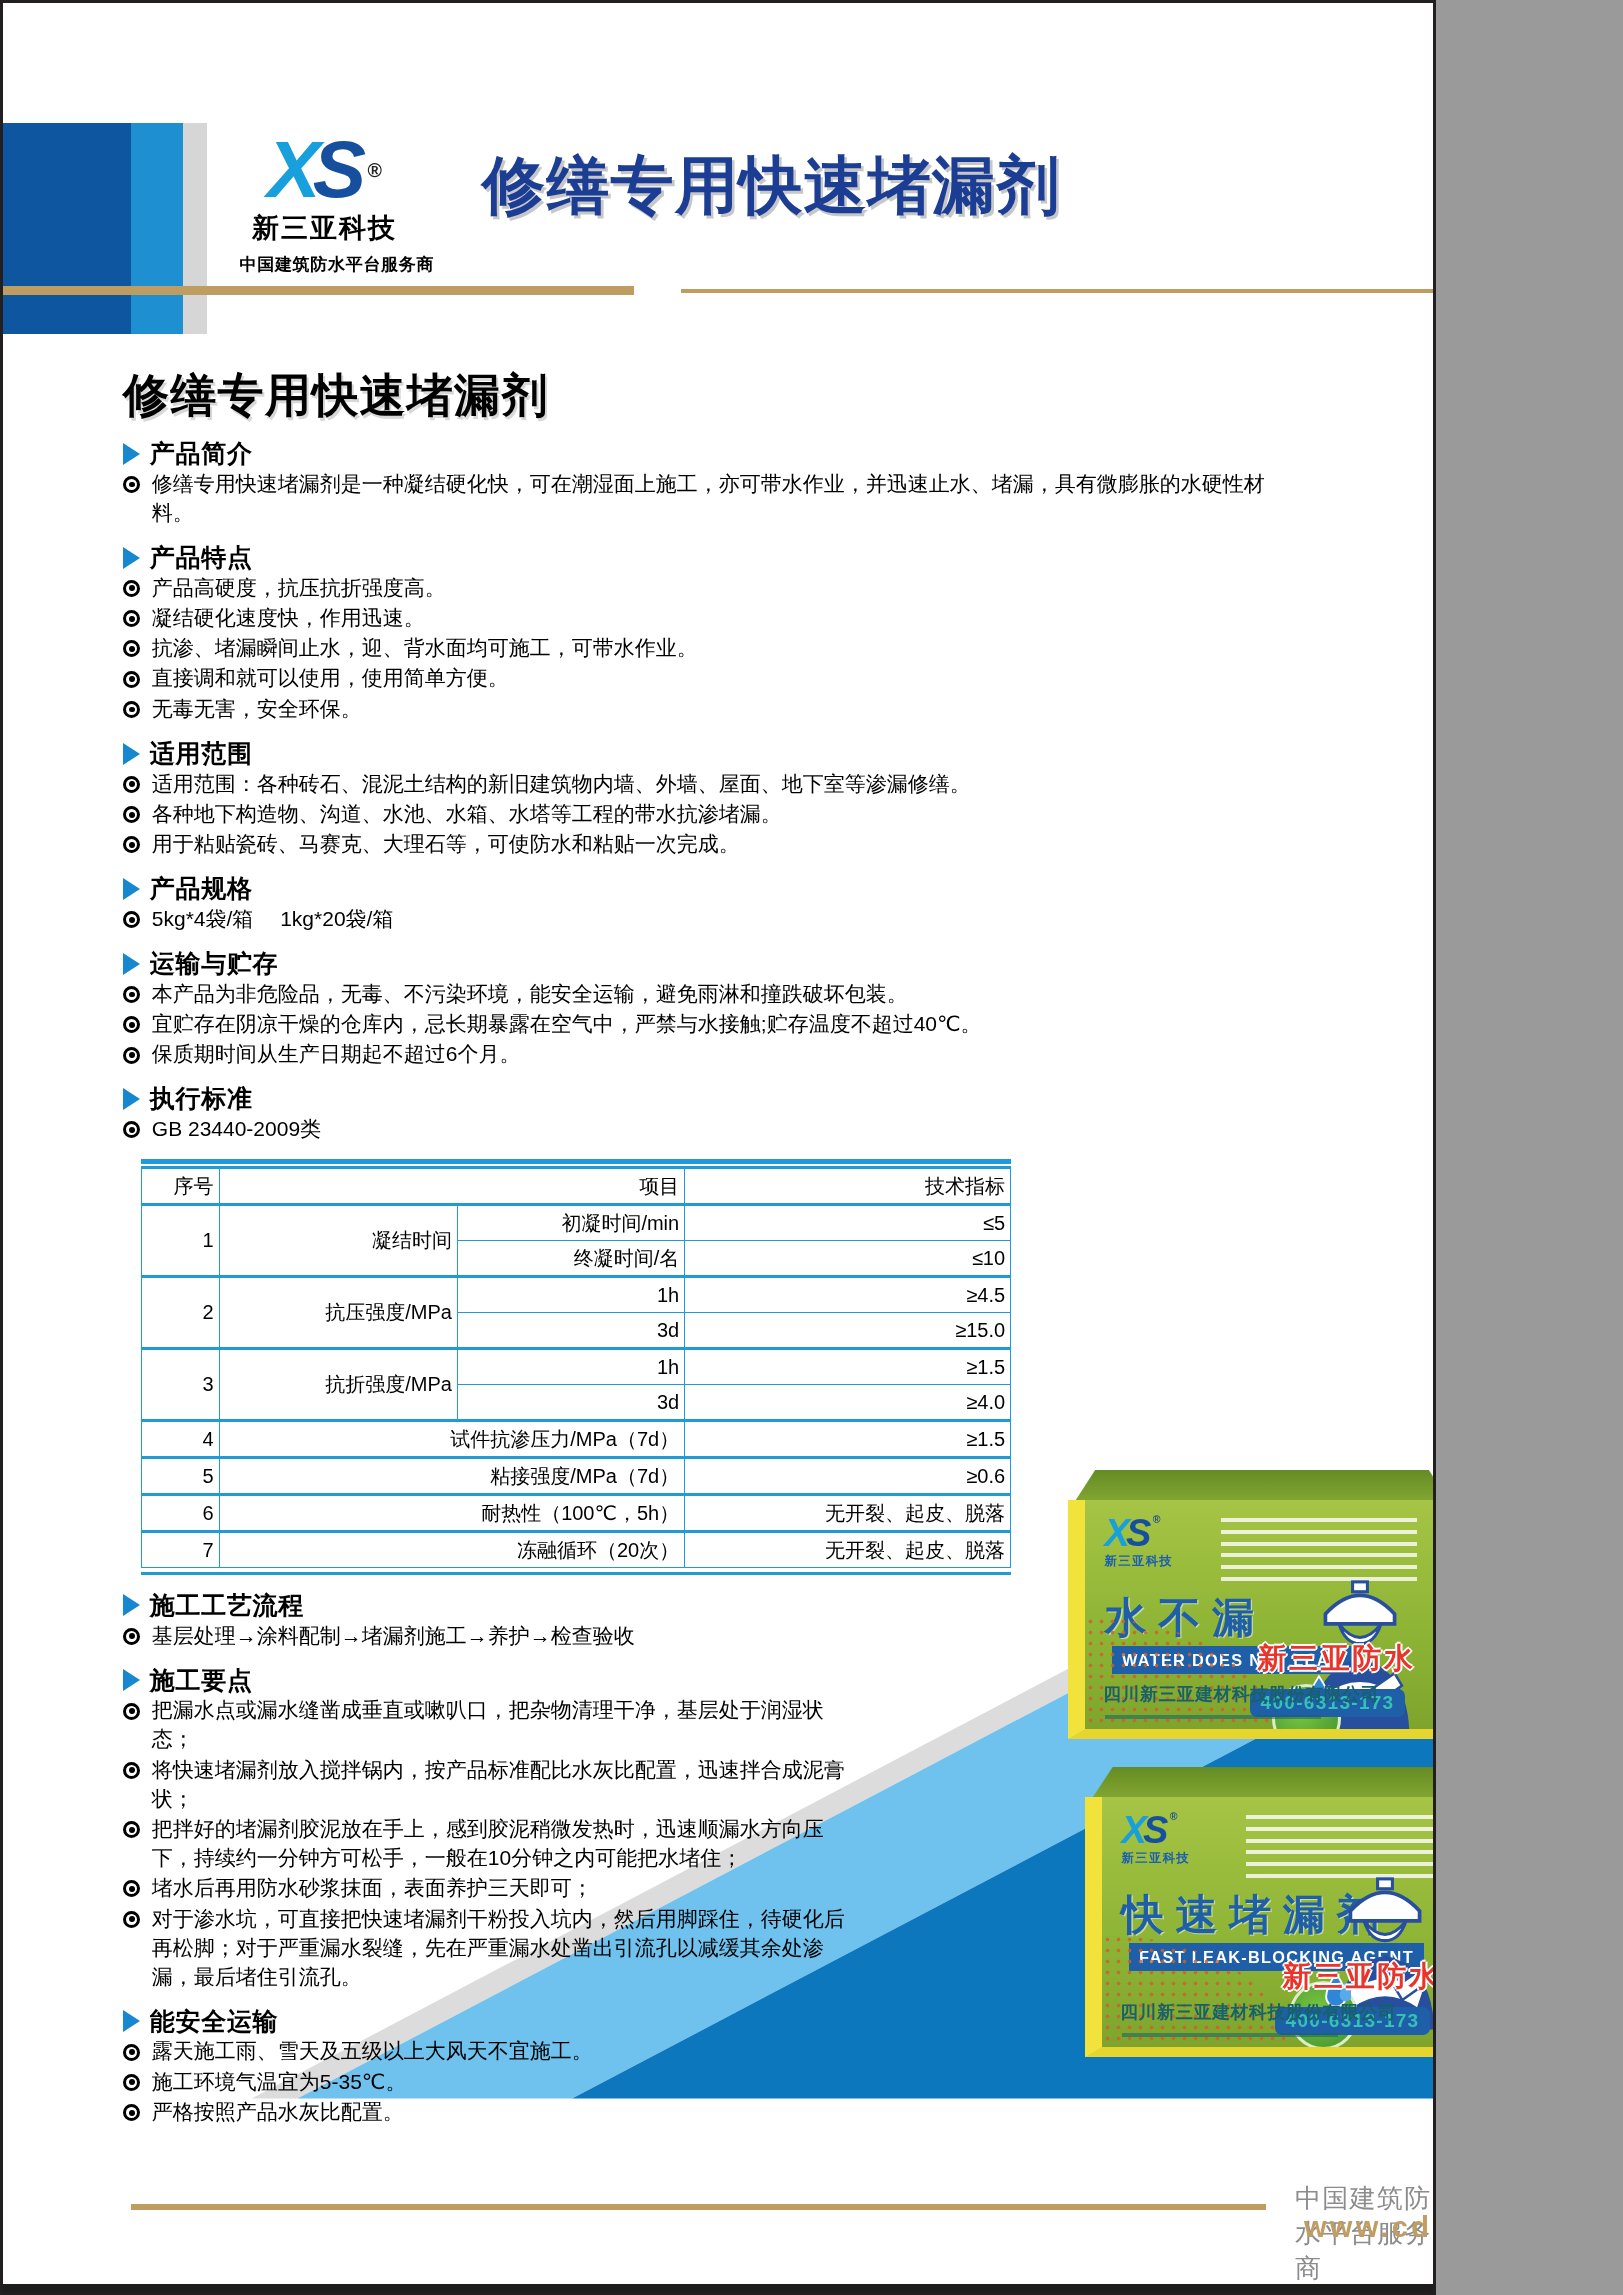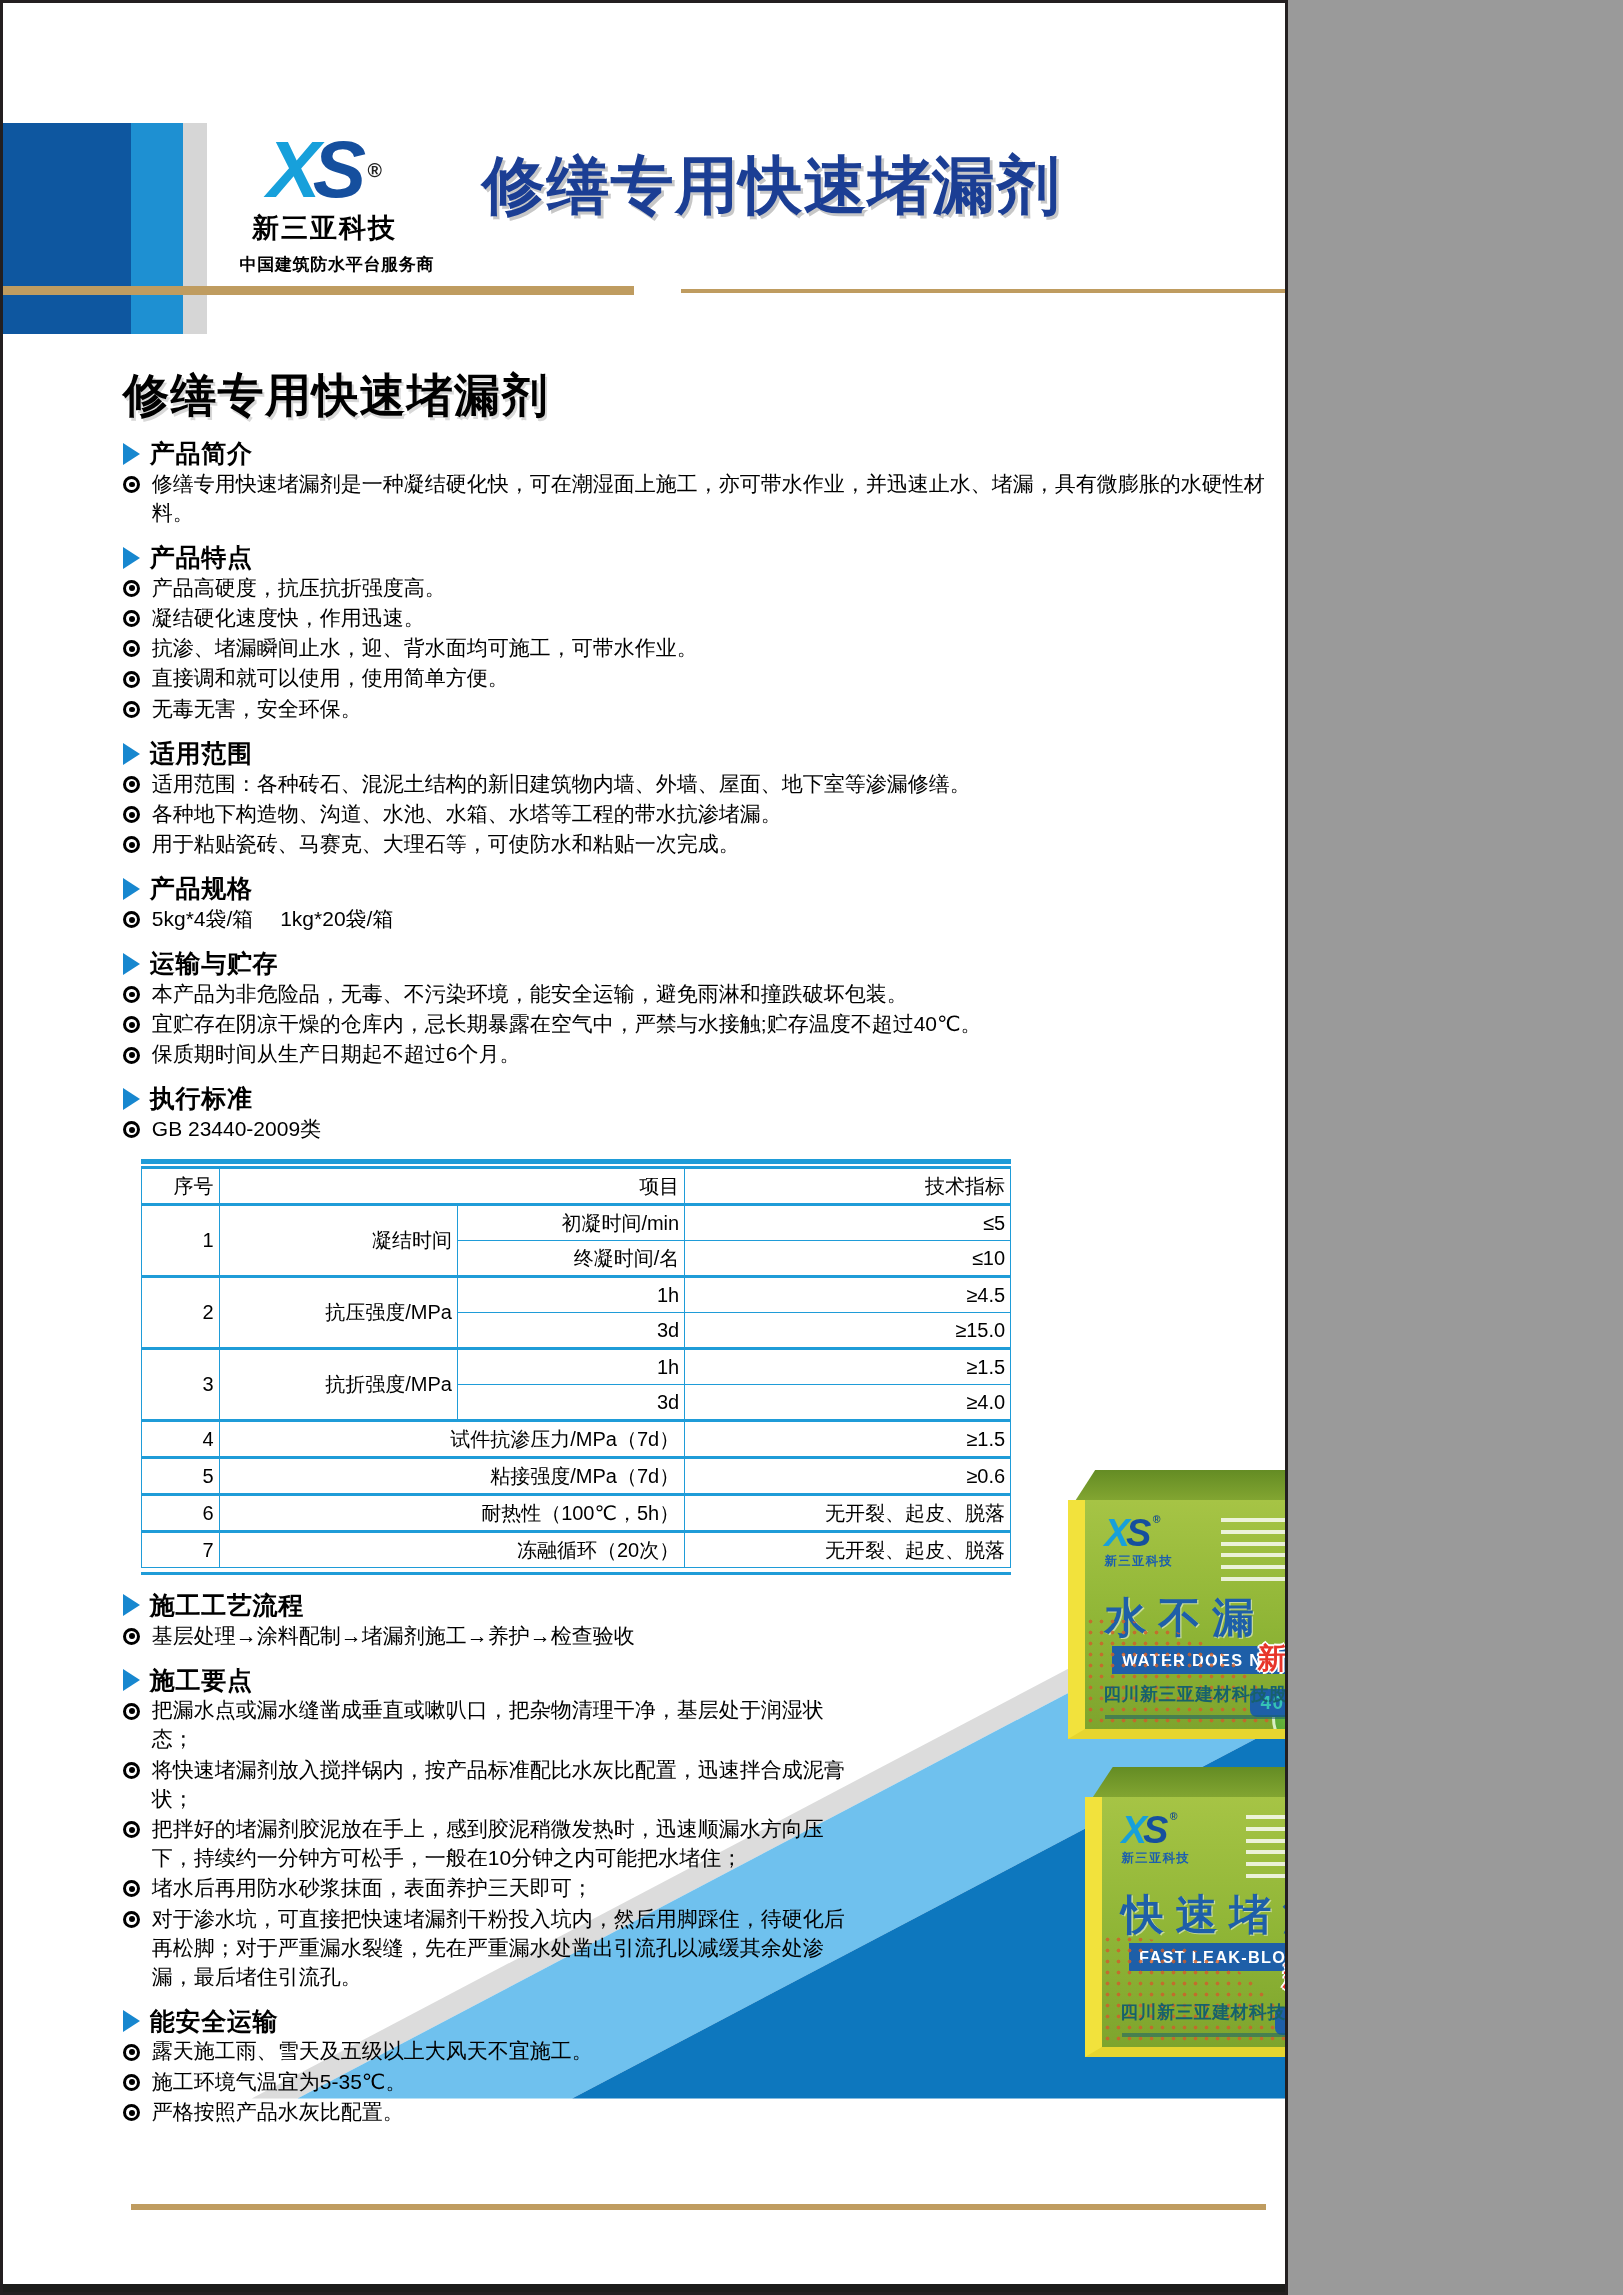--- a/index.html
+++ b/index.html
@@ -1,17 +1,17 @@
 <!DOCTYPE html>
 <html style="--navy-title: #1b3e94; --header-dark-blue: #0e57a0; --header-light-blue: #1e90d2; --header-gray: #d6d6d6; --logo-x-blue: #17a0db; --logo-s-blue: #154f9e; --arrow-blue: #1787cf; --gold: #bf9c60; --table-border-blue: #1f9cd8; --diag-gray: #dcdcdc; --diag-light-blue: #6fc1ee; --diag-dark-blue: #0d77be; --footer-gray: #8c8c8c; --footer-gold: #c09d62; --box-green: #8fb536; --box-yellow: #f2e23c; --box-blue: #1e5fa8; --box-red: #e8342a; --box-teal: #35c2b4;font-size:10.5px"><head>
 <meta charset="utf-8">
 <style>
   html,body{margin:0;padding:0;background:#9a9a9a;}
   .page{
-    position:relative;width:1288px;height:2295px;background:#fff;
+    position:relative;width:1436px;height:2295px;background:#fff;
     border:3.3px solid #231f20;box-sizing:border-box;overflow:hidden;
     font-family:"Liberation Sans","DejaVu Sans",sans-serif;color:#000;
   }
   
   .hblock{position:absolute;top:120px;height:211px;}
   .hblock.dark{left:0;width:128px;background:var(--header-dark-blue,#0e57a0);}
   .hblock.light{left:128px;width:52px;background:var(--header-light-blue,#1e90d2);}
   .hblock.gray{left:180px;width:23.5px;background:var(--header-gray,#d6d6d6);}
   .logo{position:absolute;left:243px;top:128px;width:157px;text-align:center;}
   .logo-xs{font-size:80px;font-weight:900;font-style:italic;letter-spacing:-7.8px;line-height:78px;white-space:nowrap;}

